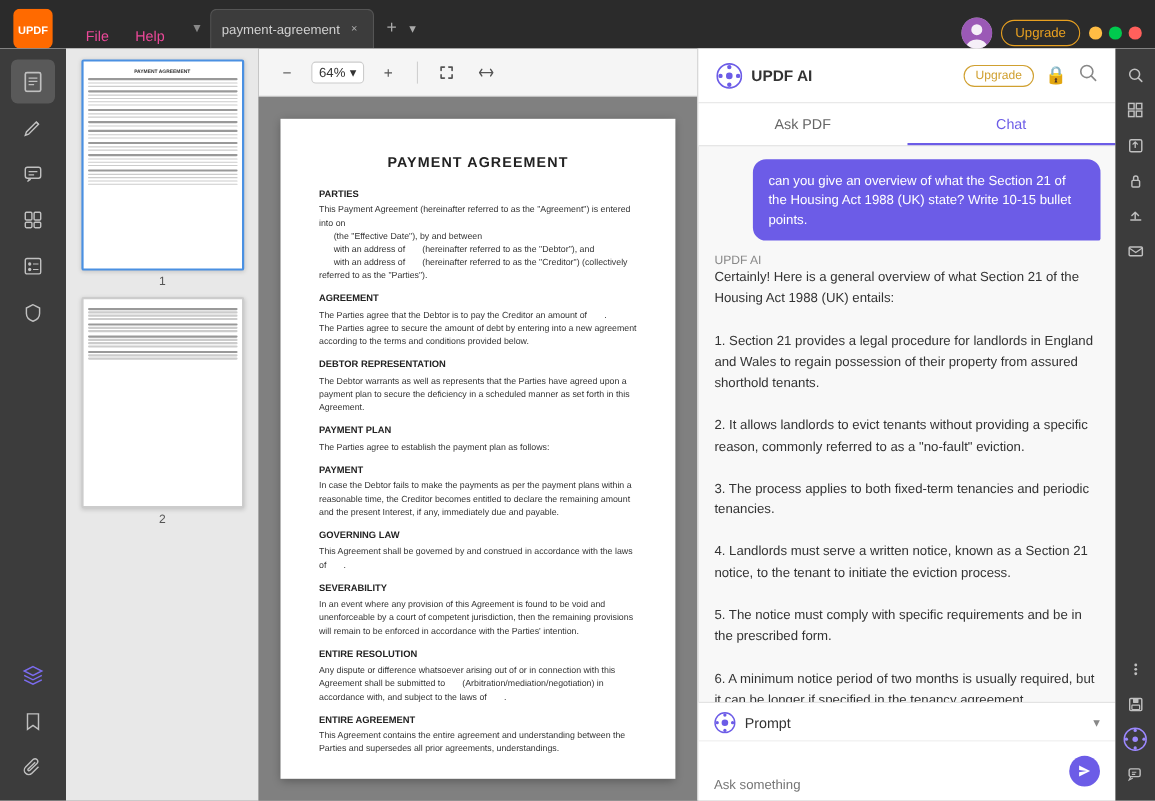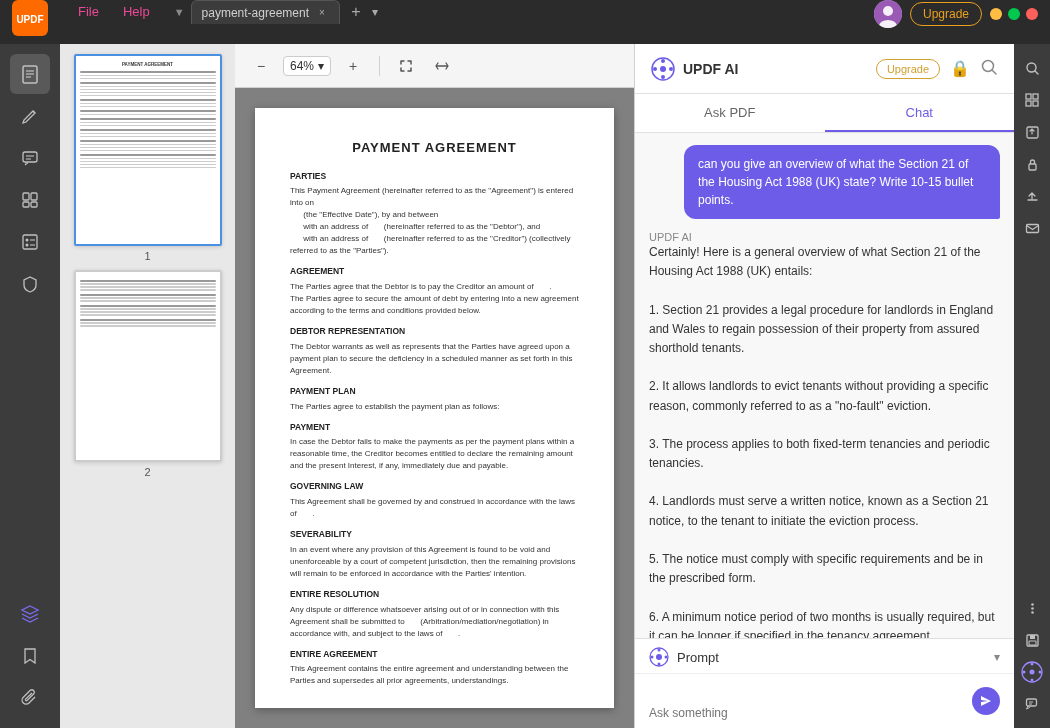--- a/index.html
+++ b/index.html
@@ -3,21 +3,21 @@
   <meta charset="utf-8">
   <style>
     * { box-sizing: border-box; margin: 0; padding: 0; }
     body { font-family: -apple-system, BlinkMacSystemFont, 'Segoe UI', sans-serif; background: #2b2b2b; width: 1050px; height: 728px; overflow: hidden; display: flex; flex-direction: column; }
 
     
     .titlebar {
       height: 44px;
       background: #2b2b2b;
       display: flex;
-      align-items: flex-start;
+      align-items: flex-end;
       padding: 0 12px;
       flex-shrink: 0;
     }
     .titlebar-logo {
       width: 36px;
       height: 36px;
       margin-right: 12px;
     }
     .titlebar-menu {
       display: flex;
@@ -39,21 +39,21 @@
     }
     .tab {
       display: flex;
       align-items: center;
       background: #3c3c3c;
       color: #d0d0d0;
       font-size: 12px;
       padding: 4px 10px;
       border-radius: 6px 6px 0 0;
       gap: 6px;
-      height: 24px;
+      height: 36px;
       border: 1px solid #555;
       border-bottom: none;
     }
     .tab-close {
       width: 14px;
       height: 14px;
       display: flex;
       align-items: center;
       justify-content: center;
       border-radius: 50%;

